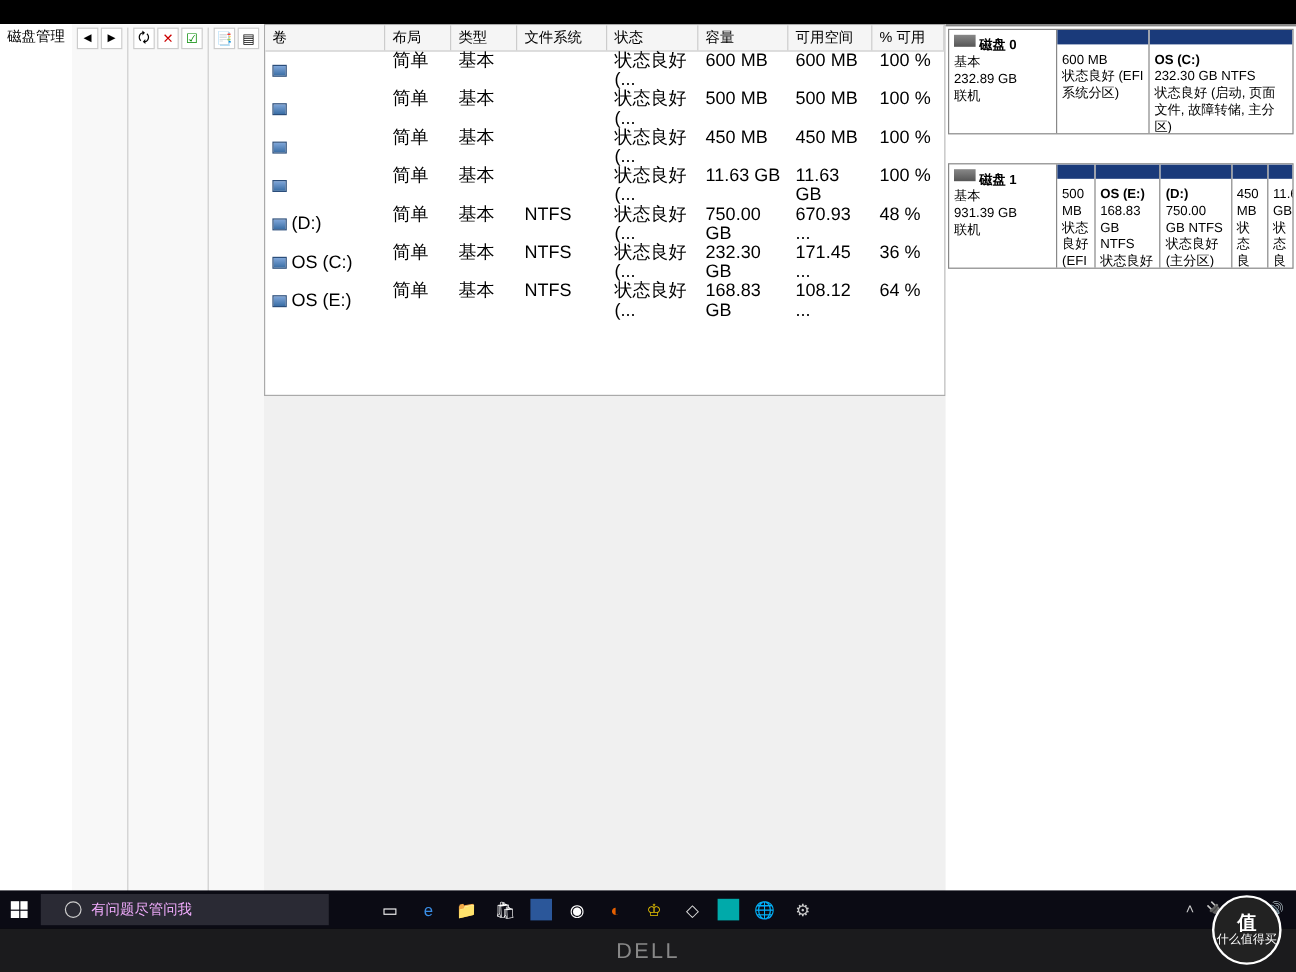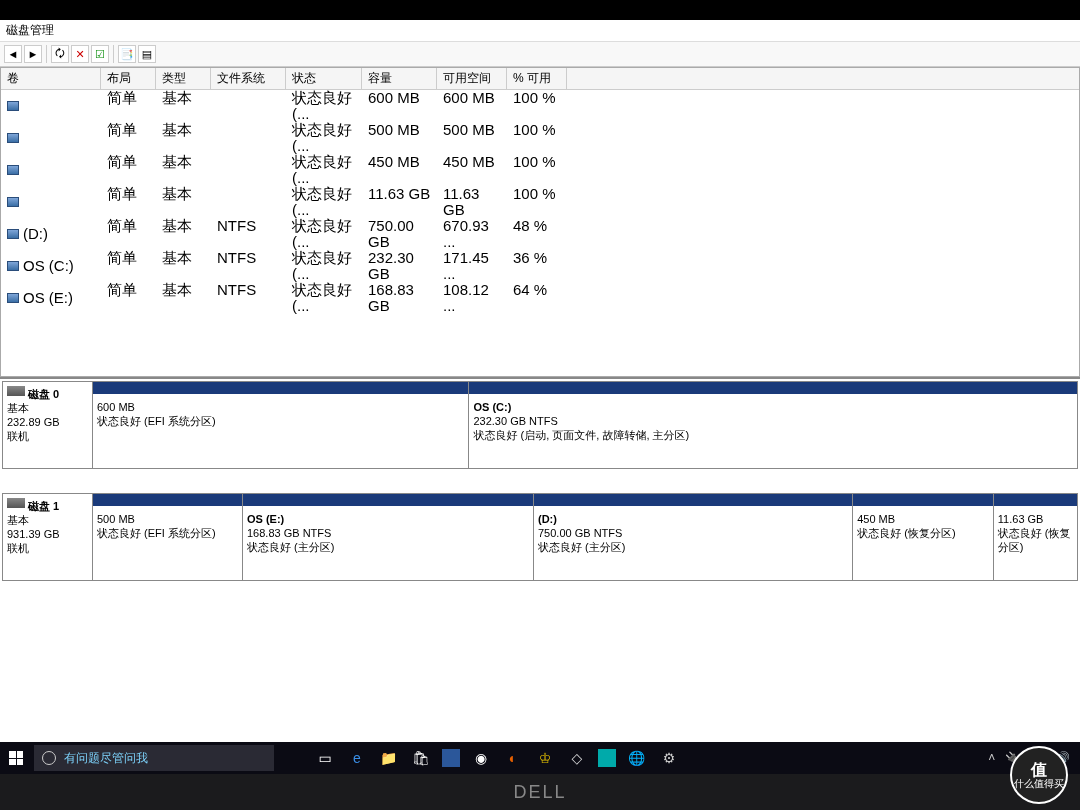--- a/index.html
+++ b/index.html
@@ -10,21 +10,20 @@
     width: 1080px;
     height: 810px;
     overflow: hidden;
     position: relative;
   }
   .screen {
     position: absolute;
     top: 20px; left: 0; right: 0; bottom: 60px;
     background: #f0f0f0;
     display: flex;
-    flex-direction: column;
   }
   .titlebar {
     background: #fff;
     border-bottom: 1px solid #ddd;
     padding: 2px 6px;
     font-size: 12px;
   }
   .menubar {
     background: #fff;
     padding: 2px 0;
@@ -161,25 +160,25 @@
     width: 32px; height: 32px;
     display:flex; align-items:center; justify-content:center;
   }
   .winlogo {
     width:14px; height:14px;
     display:grid; grid-template-columns:1fr 1fr; grid-template-rows:1fr 1fr; gap:1px;
   }
   .winlogo span { background:#fff; }
   .searchbox {
     background: #2a2a34;
-    color: #7dd3fc;
+    color: #f0abfc;
     height: 26px;
     width: 240px;
     display:flex; align-items:center;
-    padding: 0 8px;
+    padding: 0 20px;
     margin-left: 2px;
     gap: 8px;
   }
   .tb-icons {
     display:flex;
     gap: 10px;
     margin-left: 40px;
     align-items:center;
   }
   .tb-icons .ti {

